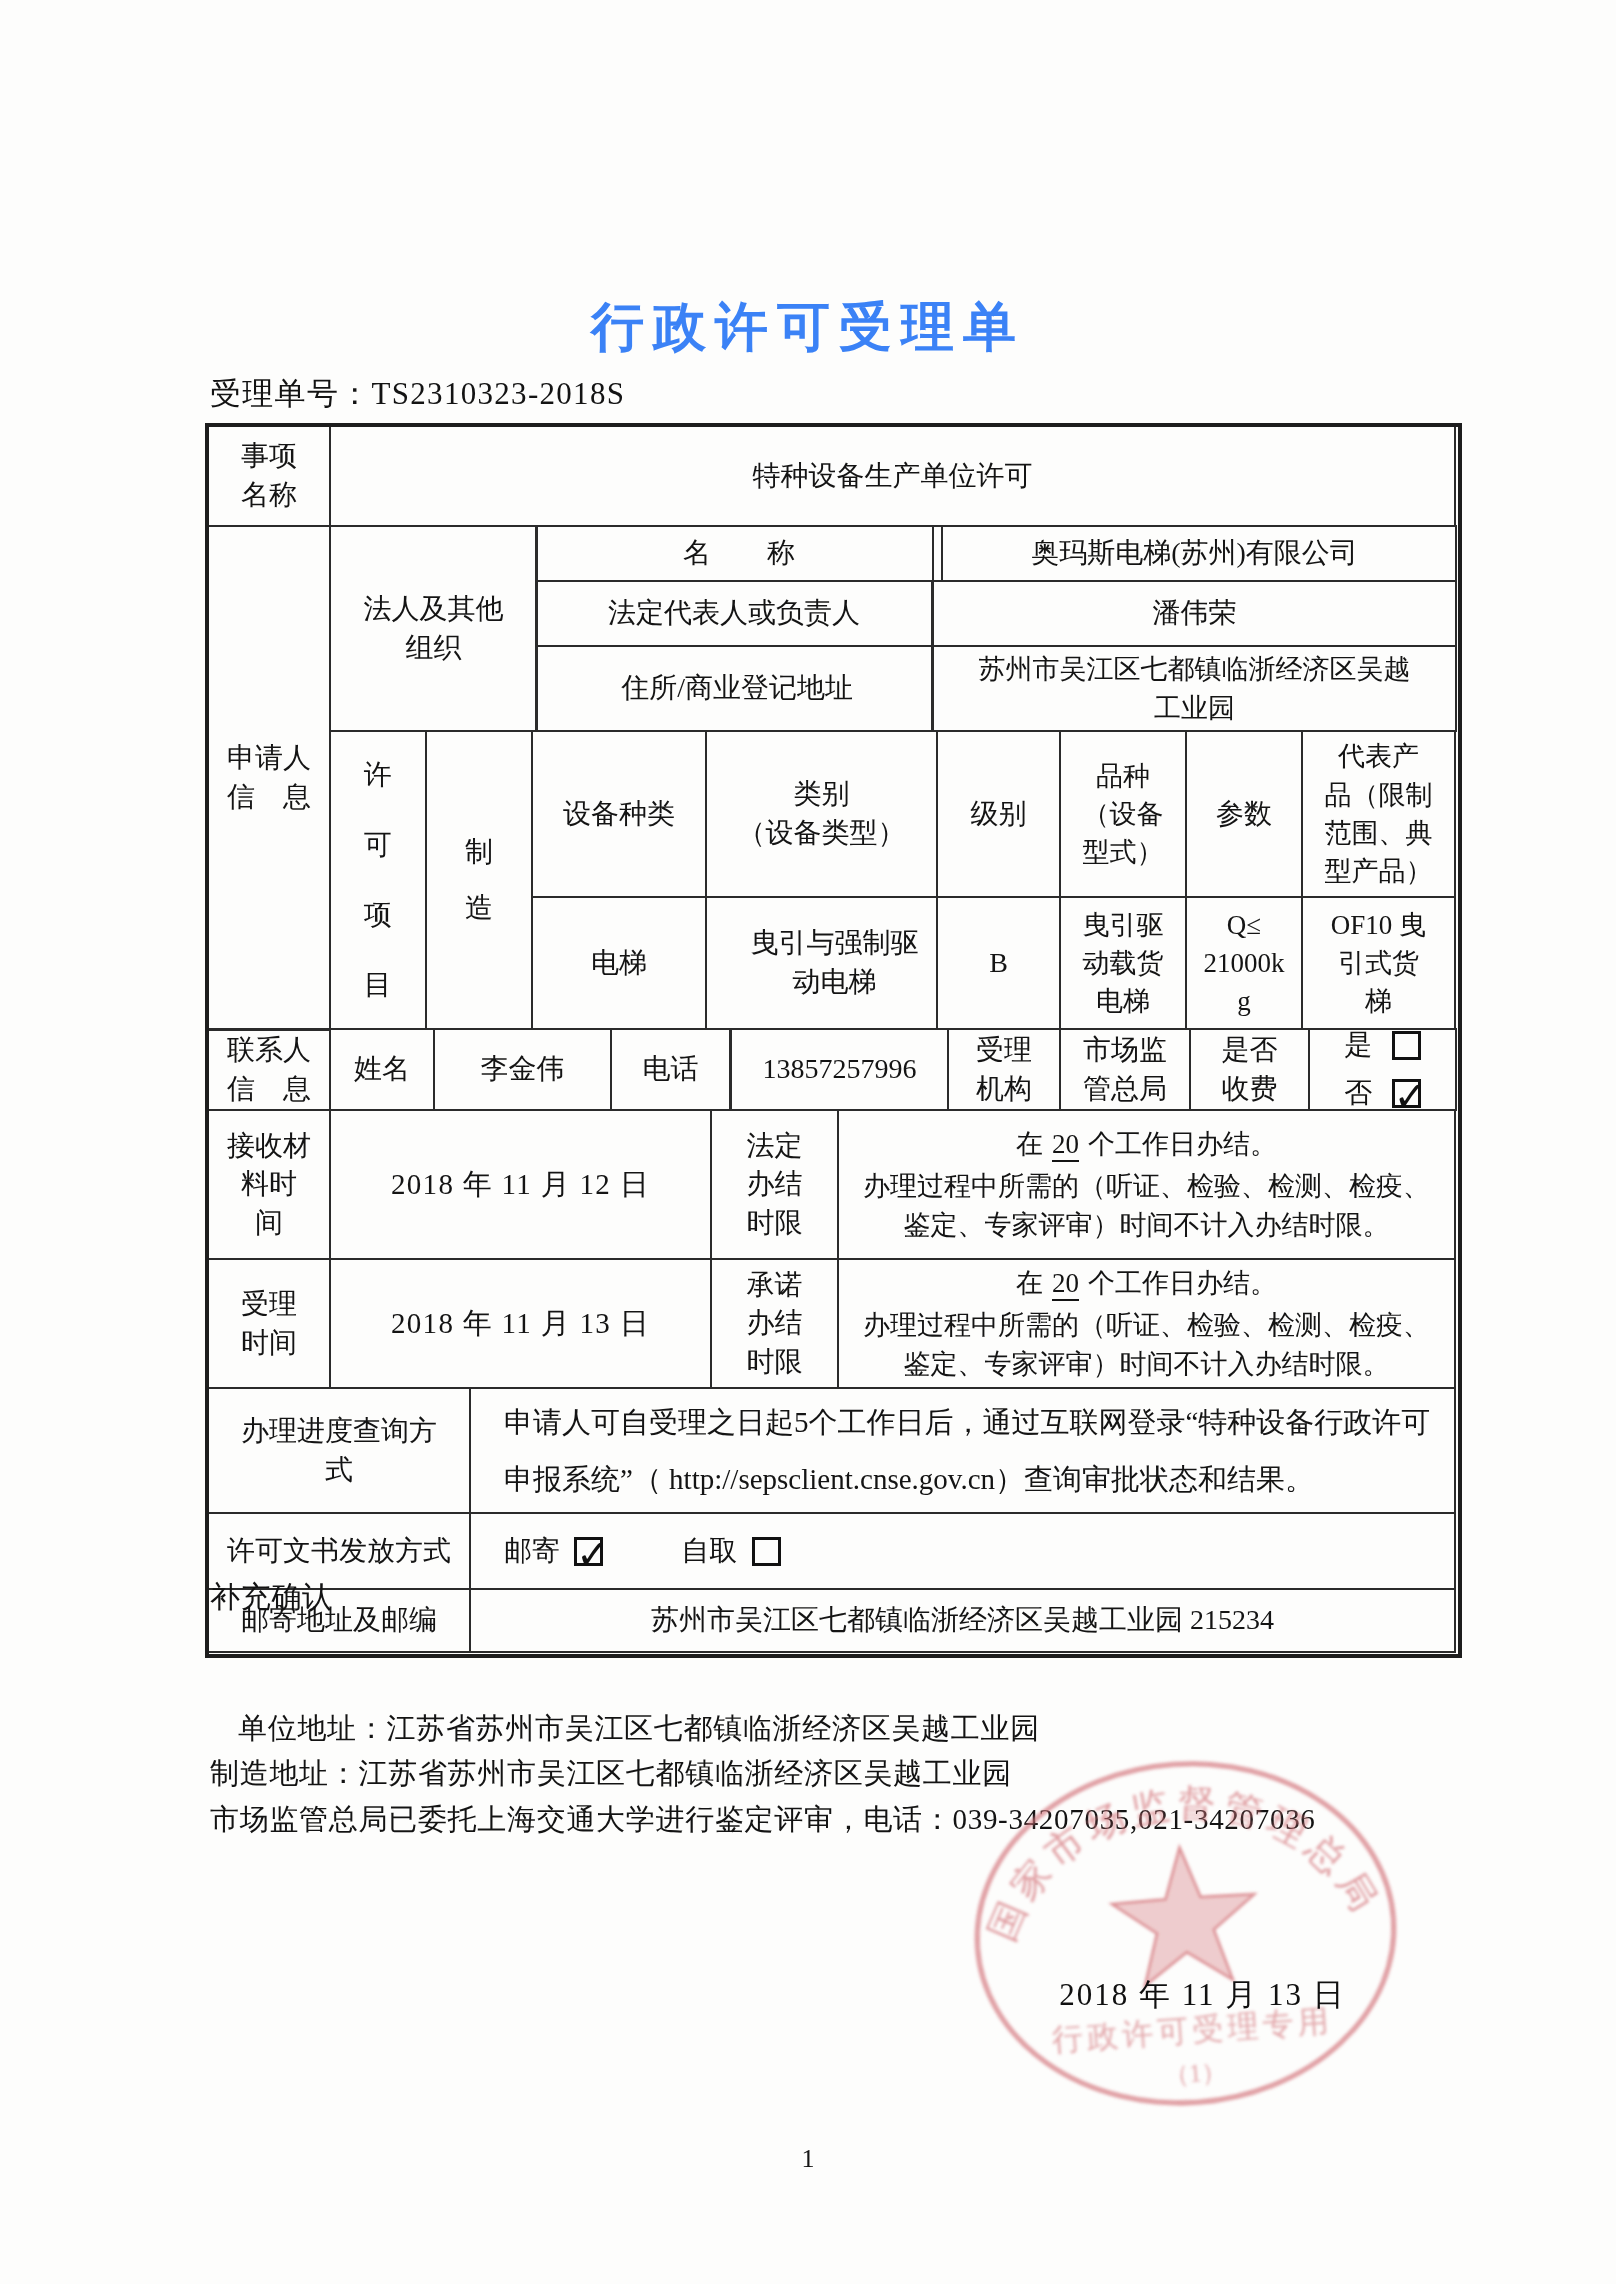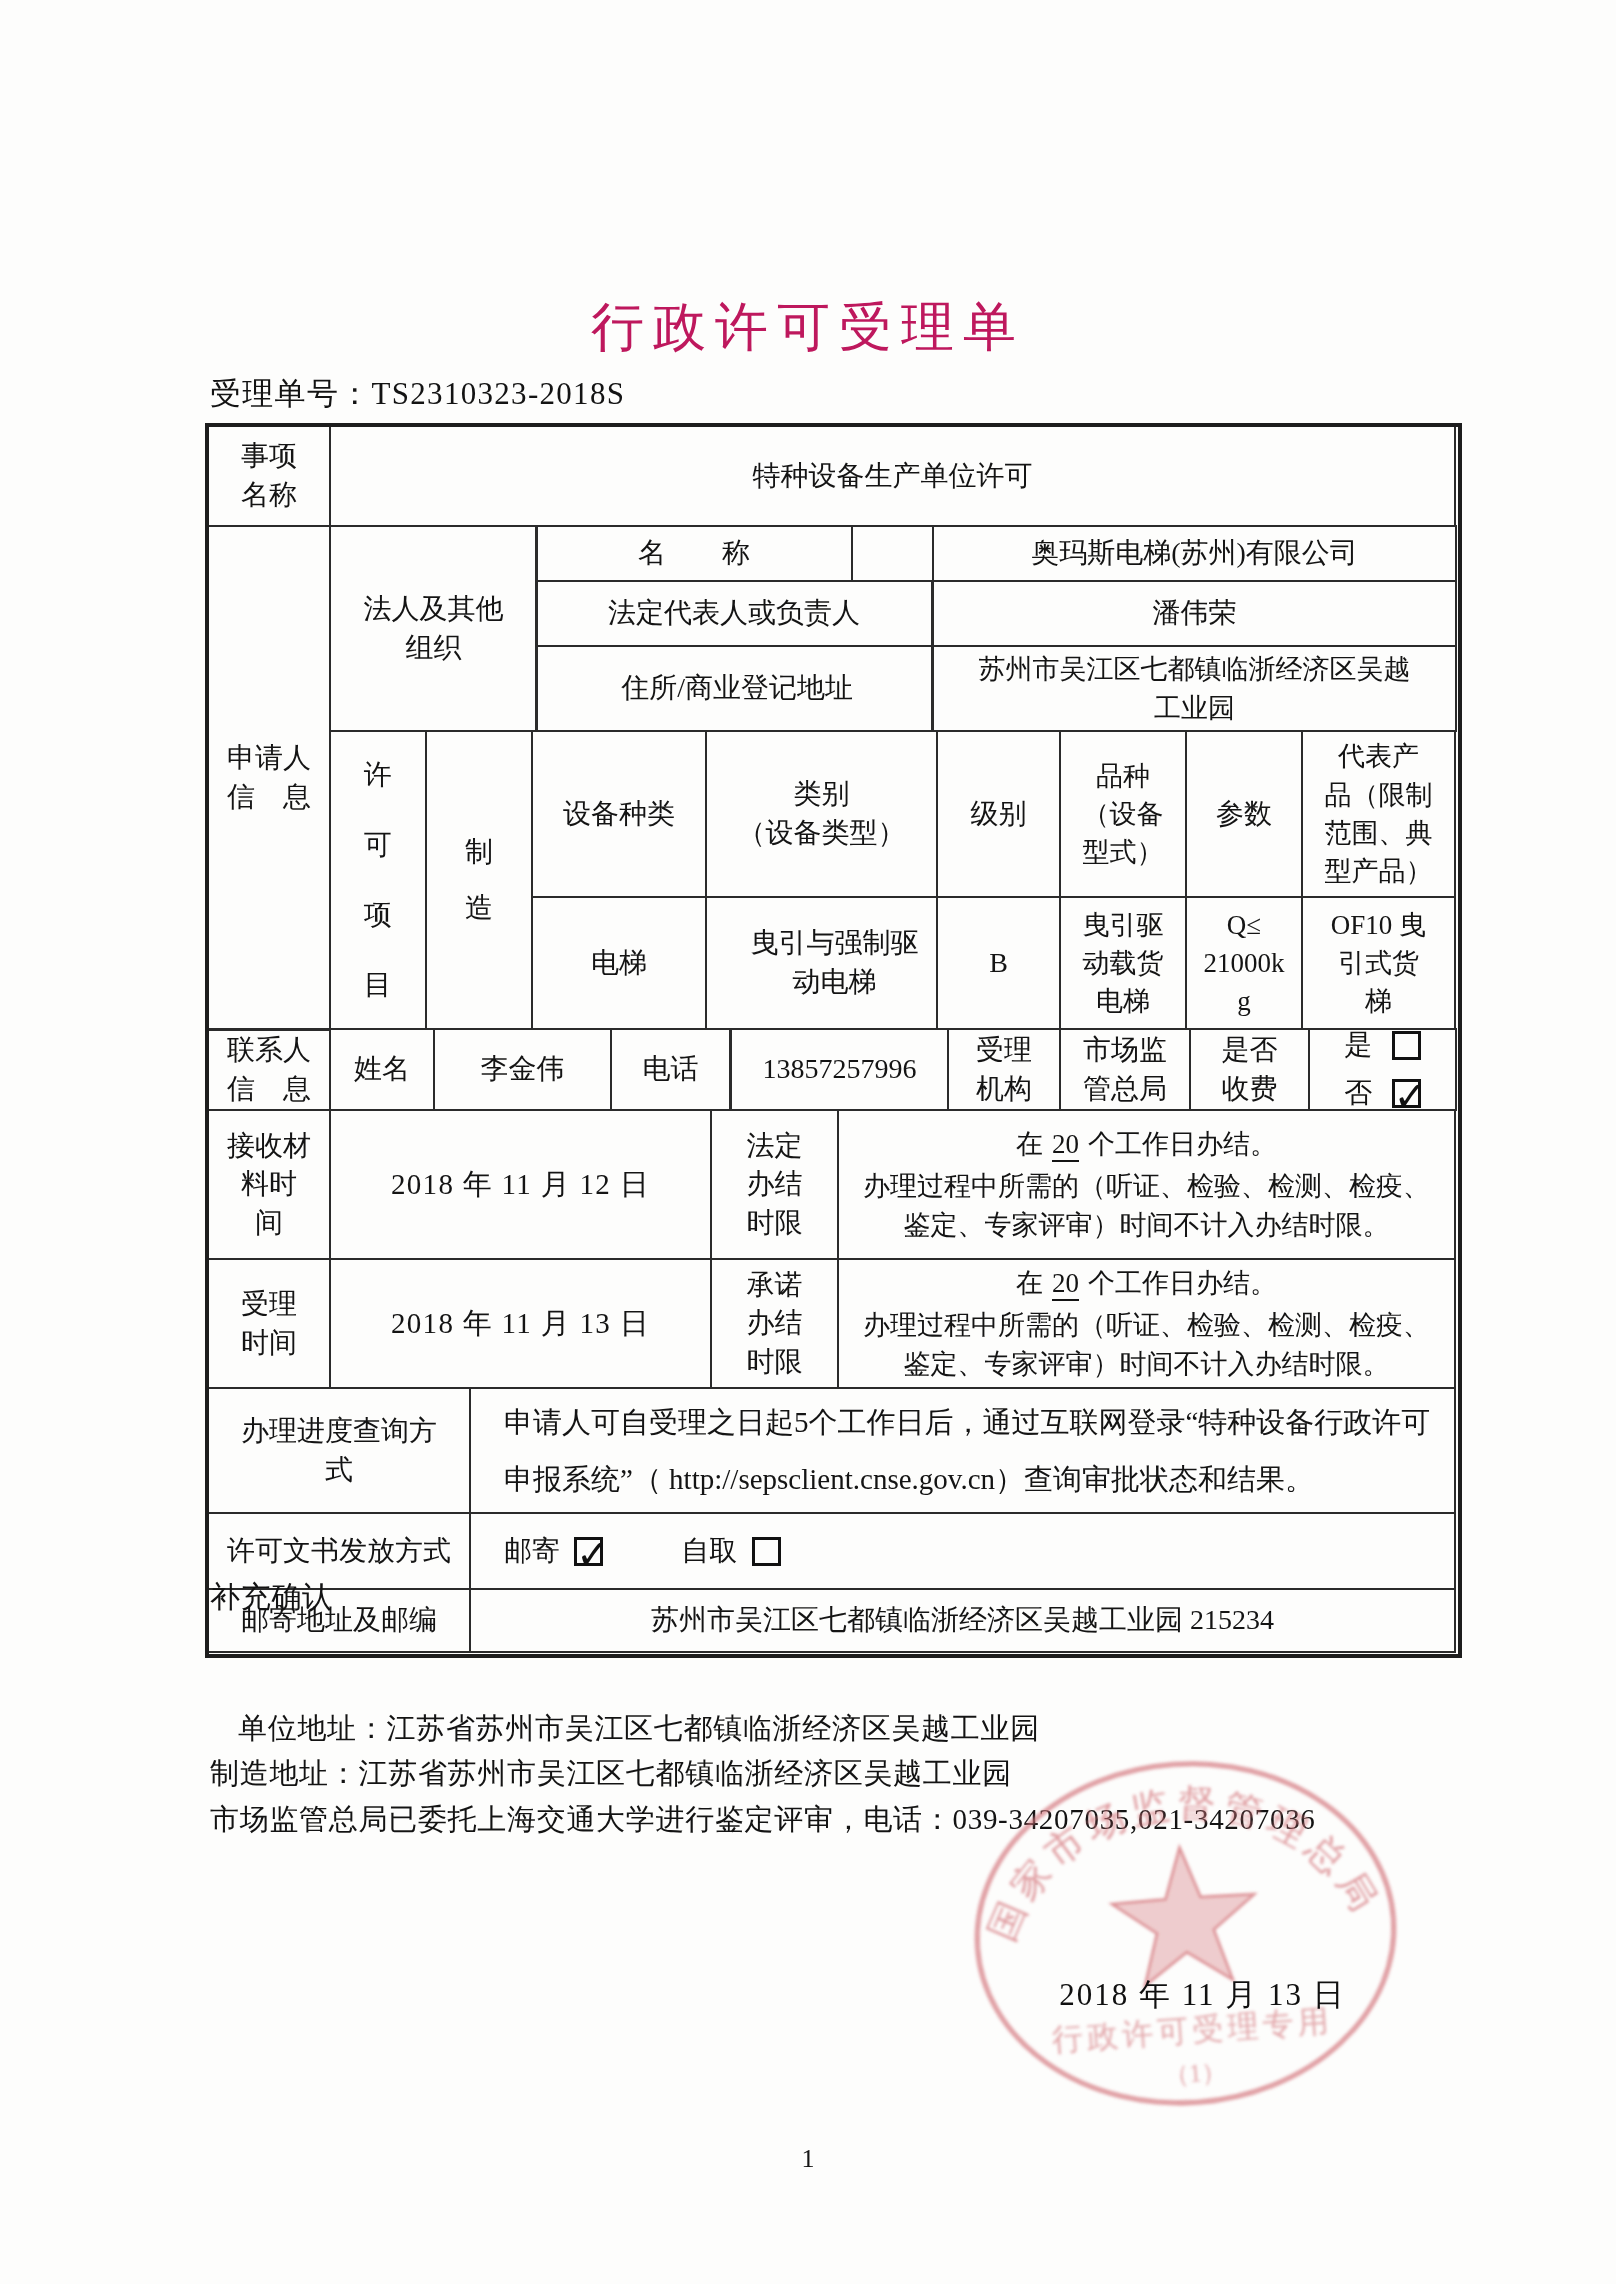--- a/index.html
+++ b/index.html
@@ -6,22 +6,22 @@
   .sheet{
     position:relative;
     width:1616px;height:2284px;
     background:#fdfdfc;
     font-family:"Liberation Serif","DejaVu Serif",serif;
     color:#151515;
     overflow:hidden;
   }
   .doc-title{
     position:absolute;left:0;top:292px;width:1616px;
-    text-align:center;font-size:53px;font-weight:normal;letter-spacing:9px;
-    color:#be185d;
+    text-align:center;font-size:53px;font-weight:bold;letter-spacing:9px;
+    color:#3b82f6;
   }
   .accept-line{
     position:absolute;left:210px;top:373px;font-size:31px;letter-spacing:1.3px;
     color:#131313;
   }
   
   .tbl{position:absolute;left:207px;top:425px;width:1249px;height:1227px;}
   .tbl-outline{
     position:absolute;left:-2px;top:-2px;width:1249px;height:1227px;
     border:4.6px solid #1d1d1d;pointer-events:none;z-index:5;
@@ -80,21 +80,21 @@
     <div class="cell" style="left:0;top:0;width:124px;height:102px;">事项
 名称</div>
     <div class="cell" style="left:122px;top:0;width:1127px;height:102px;">特种设备生产单位许可</div>
 
     <div class="cell" style="left:0;top:100px;width:124px;height:506px;">申请人
 信　息</div>
 
     <div class="cell" style="left:122px;top:100px;width:209px;height:207px;">法人及其他
 组织</div>
 
-    <div class="cell" style="left:328px;top:100px;width:318px;height:57px;">名　　称</div>
+    <div class="cell" style="left:328px;top:100px;width:408px;height:57px;">名　　称</div>
     <div class="cell" style="left:725px;top:100px;width:525px;height:57px;">奥玛斯电梯(苏州)有限公司</div>
 
     <div class="cell" style="left:328px;top:155px;width:398px;height:67px;">法定代表人或负责人</div>
     <div class="cell" style="left:725px;top:155px;width:525px;height:67px;">潘伟荣</div>
 
     <div class="cell" style="left:328px;top:220px;width:398px;height:87px;padding-left:10px;">住所/商业登记地址</div>
     <div class="cell sm" style="left:725px;top:220px;width:525px;height:87px;">苏州市吴江区七都镇临浙经济区吴越
 工业园</div>
 
     <div class="cell vt" style="left:122px;top:305px;width:98px;height:300px;">许

